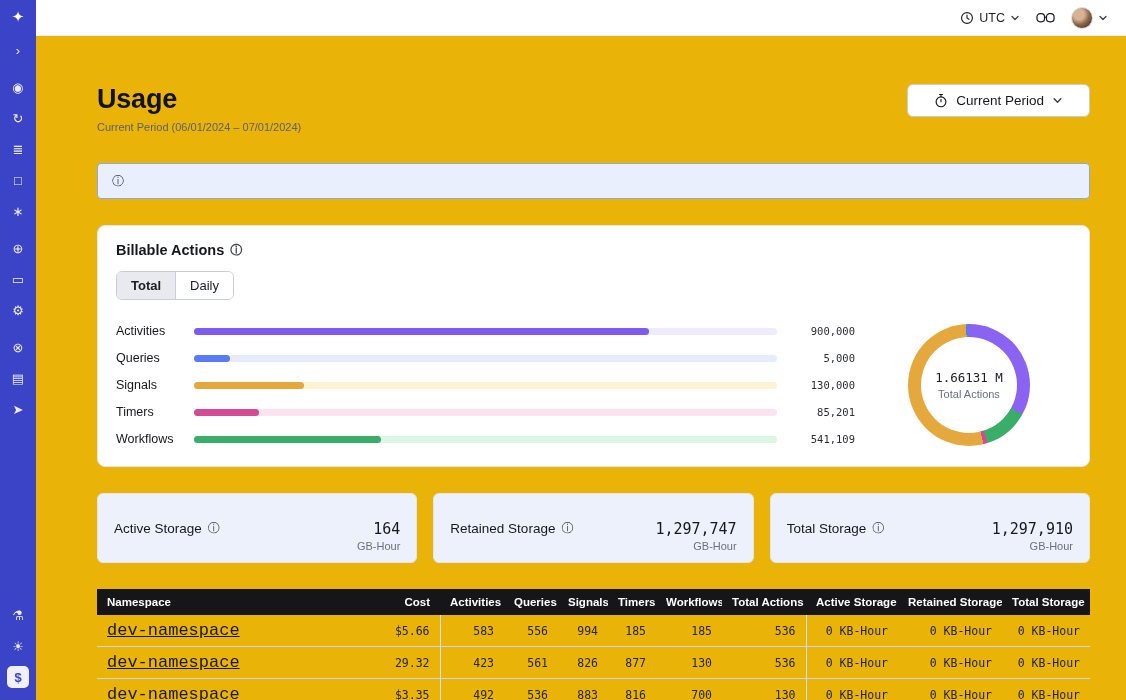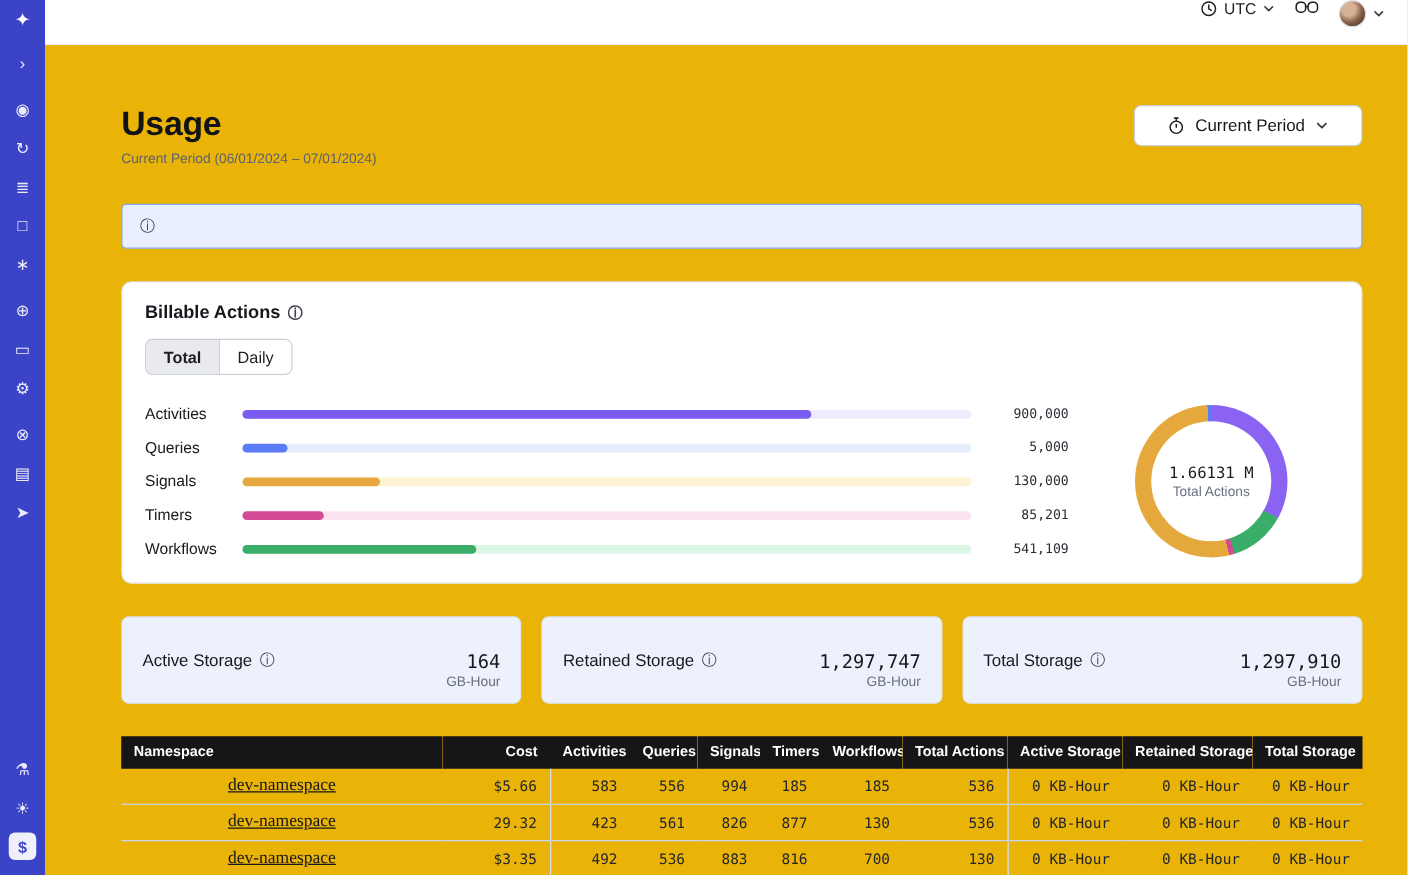--- a/index.html
+++ b/index.html
@@ -14,21 +14,21 @@
   .sb-logo { color:#fff; font-size:15px; line-height:1; }
   .sb-group { display:flex; flex-direction:column; align-items:center; gap:9px; margin-top:15px; }
   .sb-icon { width:22px; height:22px; display:flex; align-items:center; justify-content:center;
     color:rgba(255,255,255,.9); font-size:13px; line-height:1; border-radius:5px; cursor:pointer; }
   .sb-icon.active { background:rgba(255,255,255,.92); color:#3b43c6; font-weight:700; }
   .sb-bottom { margin-top:auto; display:flex; flex-direction:column; align-items:center; gap:9px; }
 
   
   .main { flex:1; display:flex; flex-direction:column; min-width:0; }
   .topbar { height:36px; flex-shrink:0; background:#fff; border-bottom:1px solid #ededf2;
-    display:flex; align-items:flex-start; justify-content:flex-end; gap:16px; padding:0 18px; }
+    display:flex; align-items:center; justify-content:flex-end; gap:16px; padding:0 18px; }
   .tz { display:flex; align-items:center; gap:5px; font-size:12.5px; color:#1c1e24; cursor:pointer; }
   .goggles { display:flex; align-items:center; color:#1c1e24; cursor:pointer; }
   .user { display:flex; align-items:center; gap:5px; cursor:pointer; }
   .avatar { width:22px; height:22px; border-radius:50%;
     background:radial-gradient(circle at 35% 32%, #d8b295 0 28%, #8a6248 55%, #342822 100%);
     border:1px solid #d9dbe3; }
   .chev { color:#3c3f47; }
 
   
   .content { flex:1; padding:0 36px 0 61px; overflow:hidden; background:#eab308; }
@@ -79,21 +79,21 @@
   .stat-unit { font-size:11px; color:#6a7080; margin-top:2px; }
 
   
   .table-wrap { margin-top:26px; }
   table { width:100%; border-collapse:collapse; table-layout:fixed; }
   thead th { background:#161619; color:#fff; font-size:11.5px; font-weight:700;
     padding:7px 10px; text-align:right; white-space:nowrap; overflow:hidden; }
   thead th.col-0 { text-align:left; }
   tbody td { font-family:"DejaVu Sans Mono", monospace; font-size:11.5px; color:#23262e;
     padding:6px 10px; text-align:right; border-bottom:1px solid #c9d6f2; white-space:nowrap; overflow:hidden; }
-  tbody td.col-0 { text-align:center; font-family:Liberation Serif, serif; font-size:14px; }
+  tbody td.col-0 { text-align:left; font-family:Liberation Mono, monospace; font-size:17px; }
   tbody td.col-2, tbody td.col-8 { border-left:1px solid #d8dff0; }
   .ns-link { text-decoration:underline; color:#16181d; cursor:pointer; }
   .table-next { height:6px; background:#161619; margin-top:8px; }
 </style>
 </head>
 <body>
 
 <div class="app">
 
   <nav class="sidebar">

